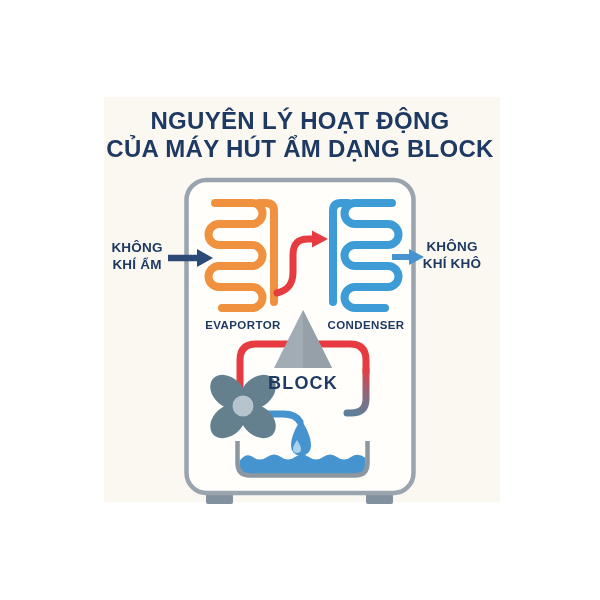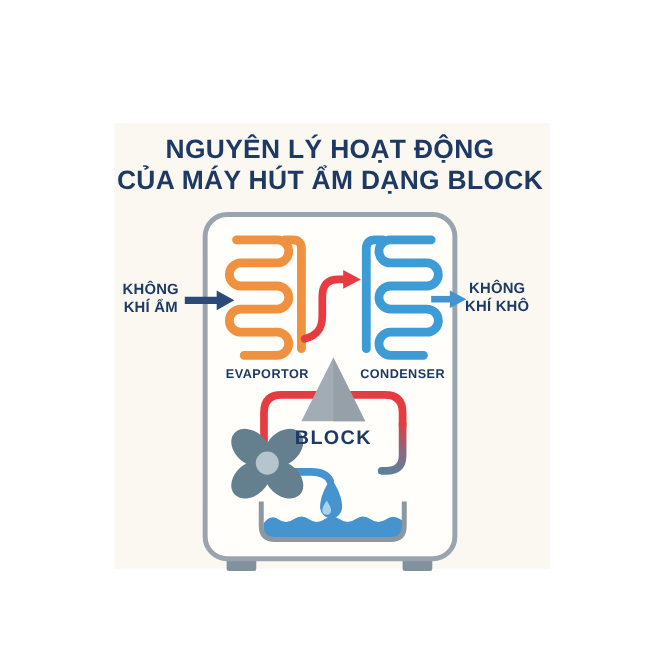--- a/index.html
+++ b/index.html
@@ -1,17 +1,17 @@
 <!DOCTYPE html>
 <html><head>
 <meta charset="utf-8">
 <style>
   html,body{margin:0;padding:0;background:#ffffff;}
   .canvas{position:relative;width:600px;height:552px;background:#ffffff;overflow:hidden;
-          font-family:"Liberation Sans",sans-serif;margin-top:15px;}
+          font-family:"Liberation Sans",sans-serif;}
   svg{position:absolute;left:0;top:0;}
   text{font-family:"Liberation Sans",sans-serif;font-weight:700;}
   .title-line{font-size:24px;letter-spacing:.3px;}
   .side-label{font-size:13.5px;letter-spacing:.2px;}
   .coil-label{font-size:11.5px;letter-spacing:.4px;}
   .block-label{font-size:18px;letter-spacing:1.2px;}
 </style>
 </head>
 <body>
 

